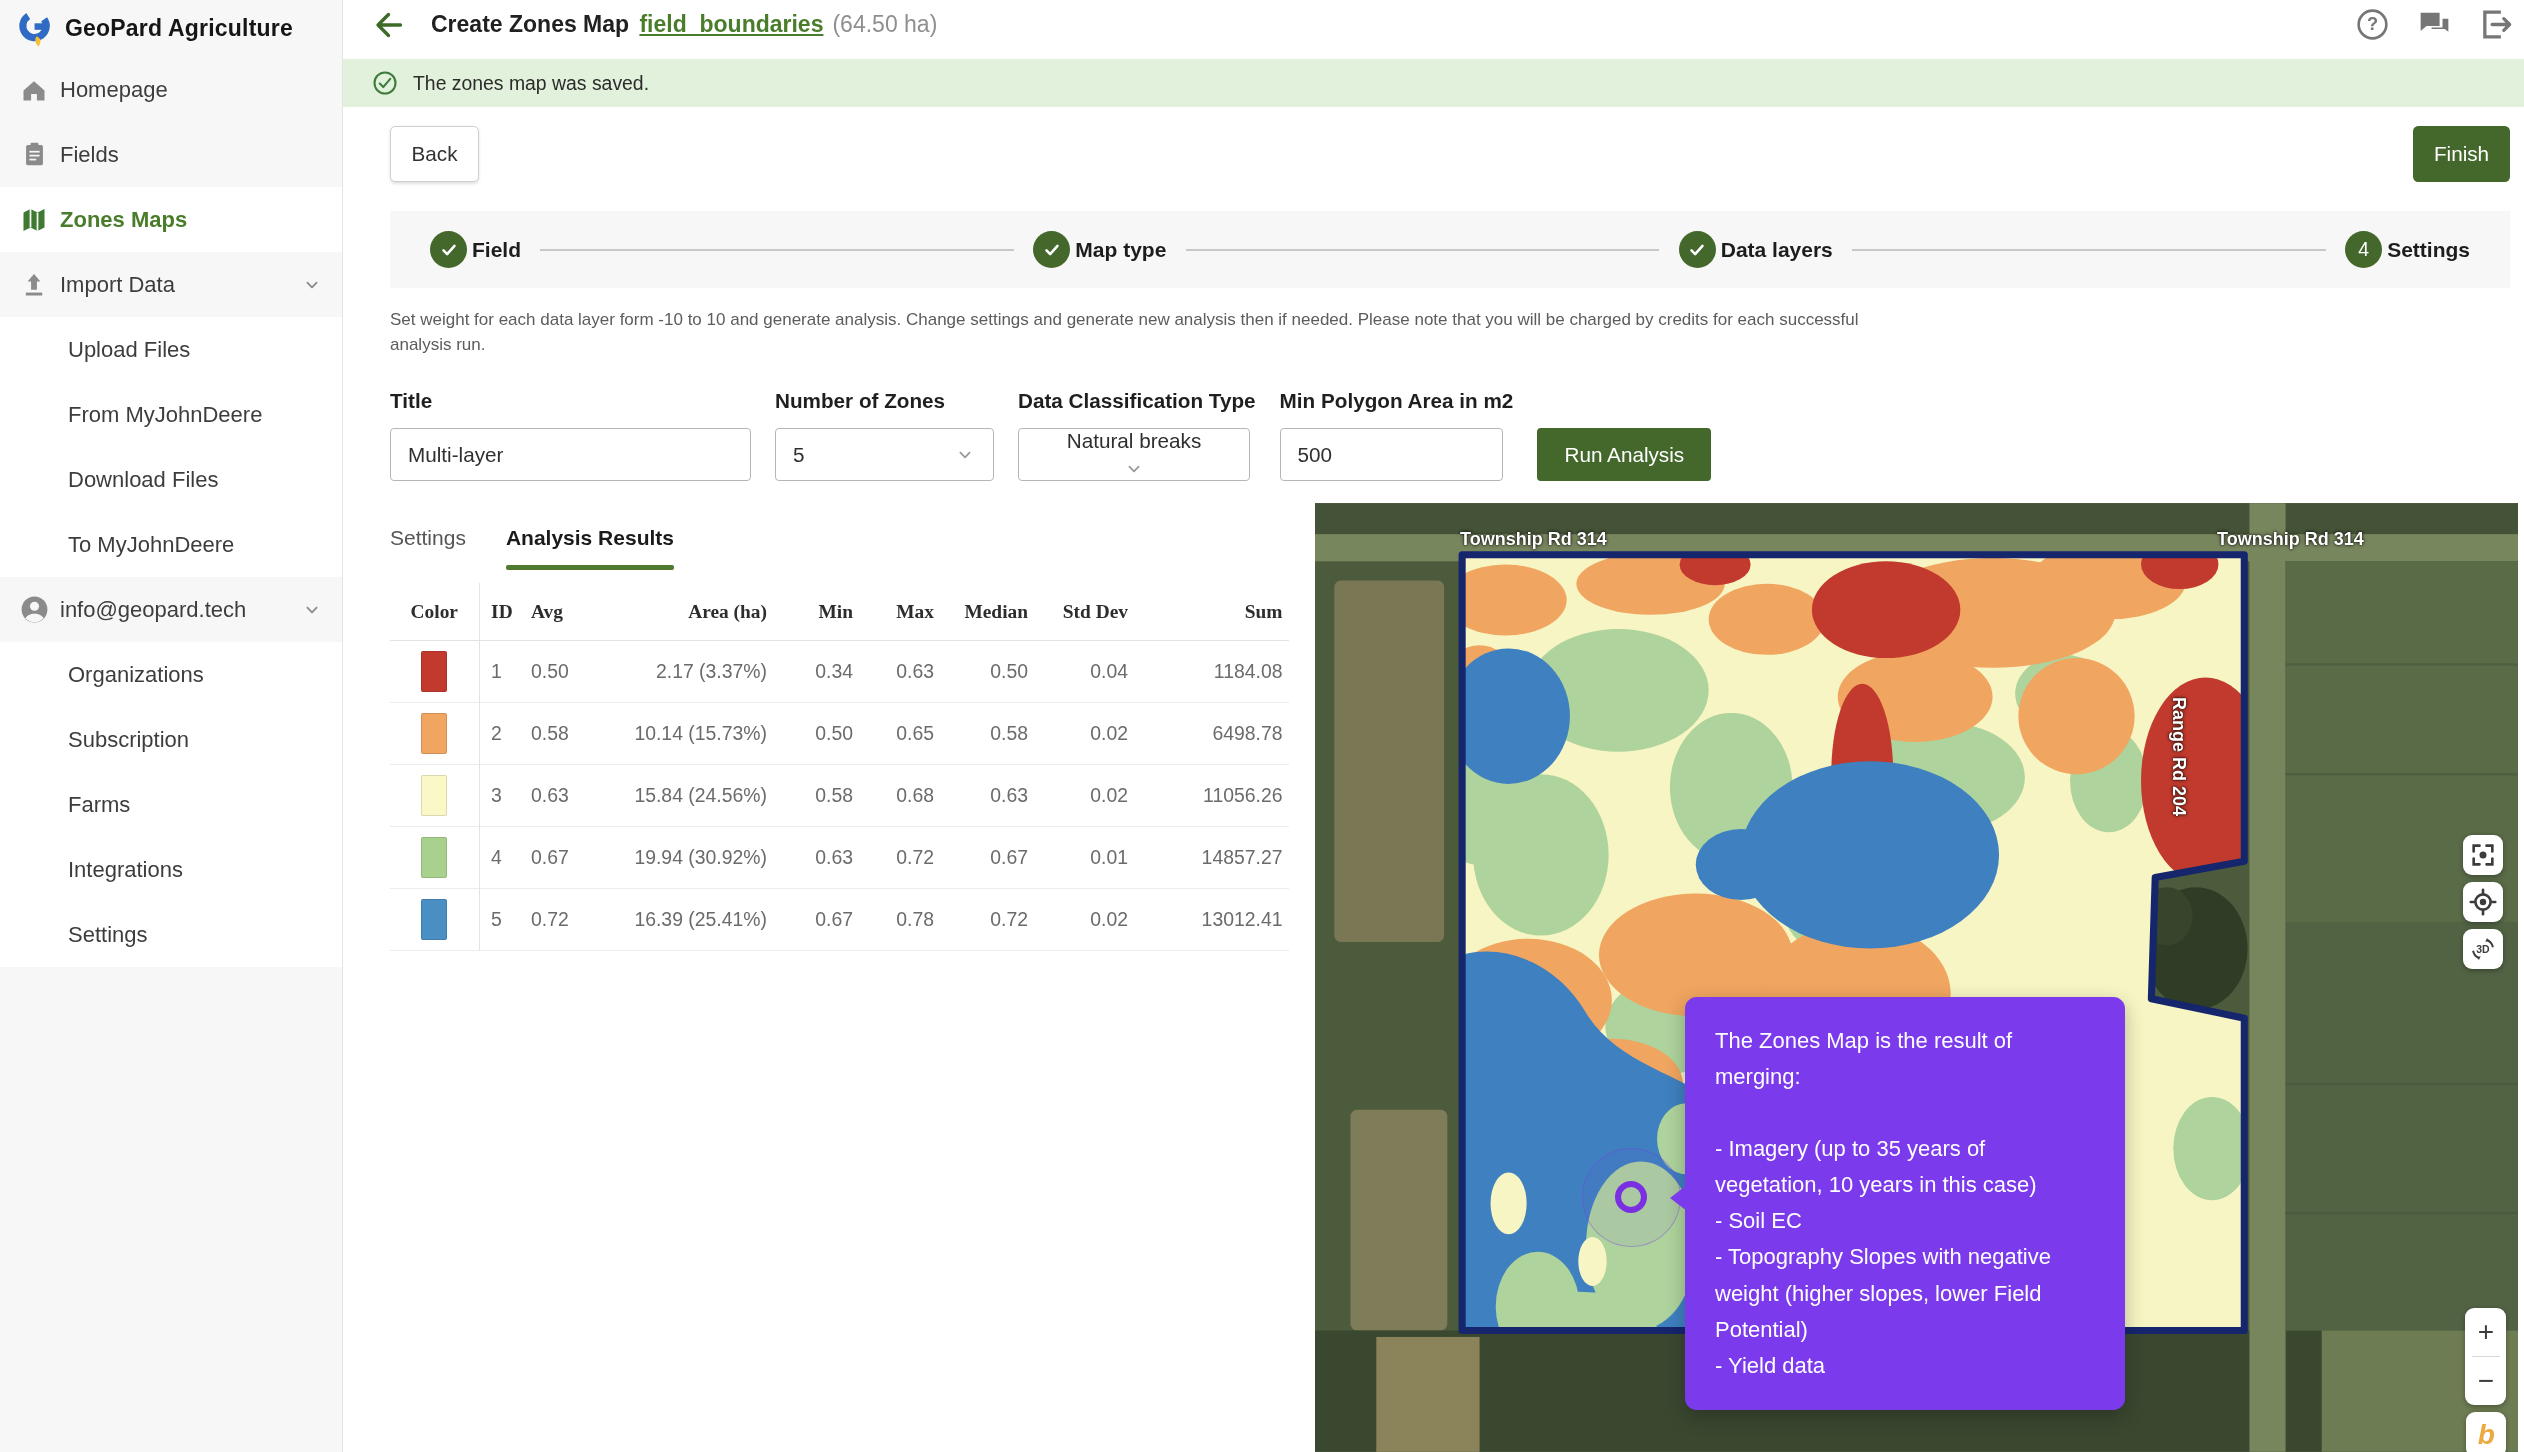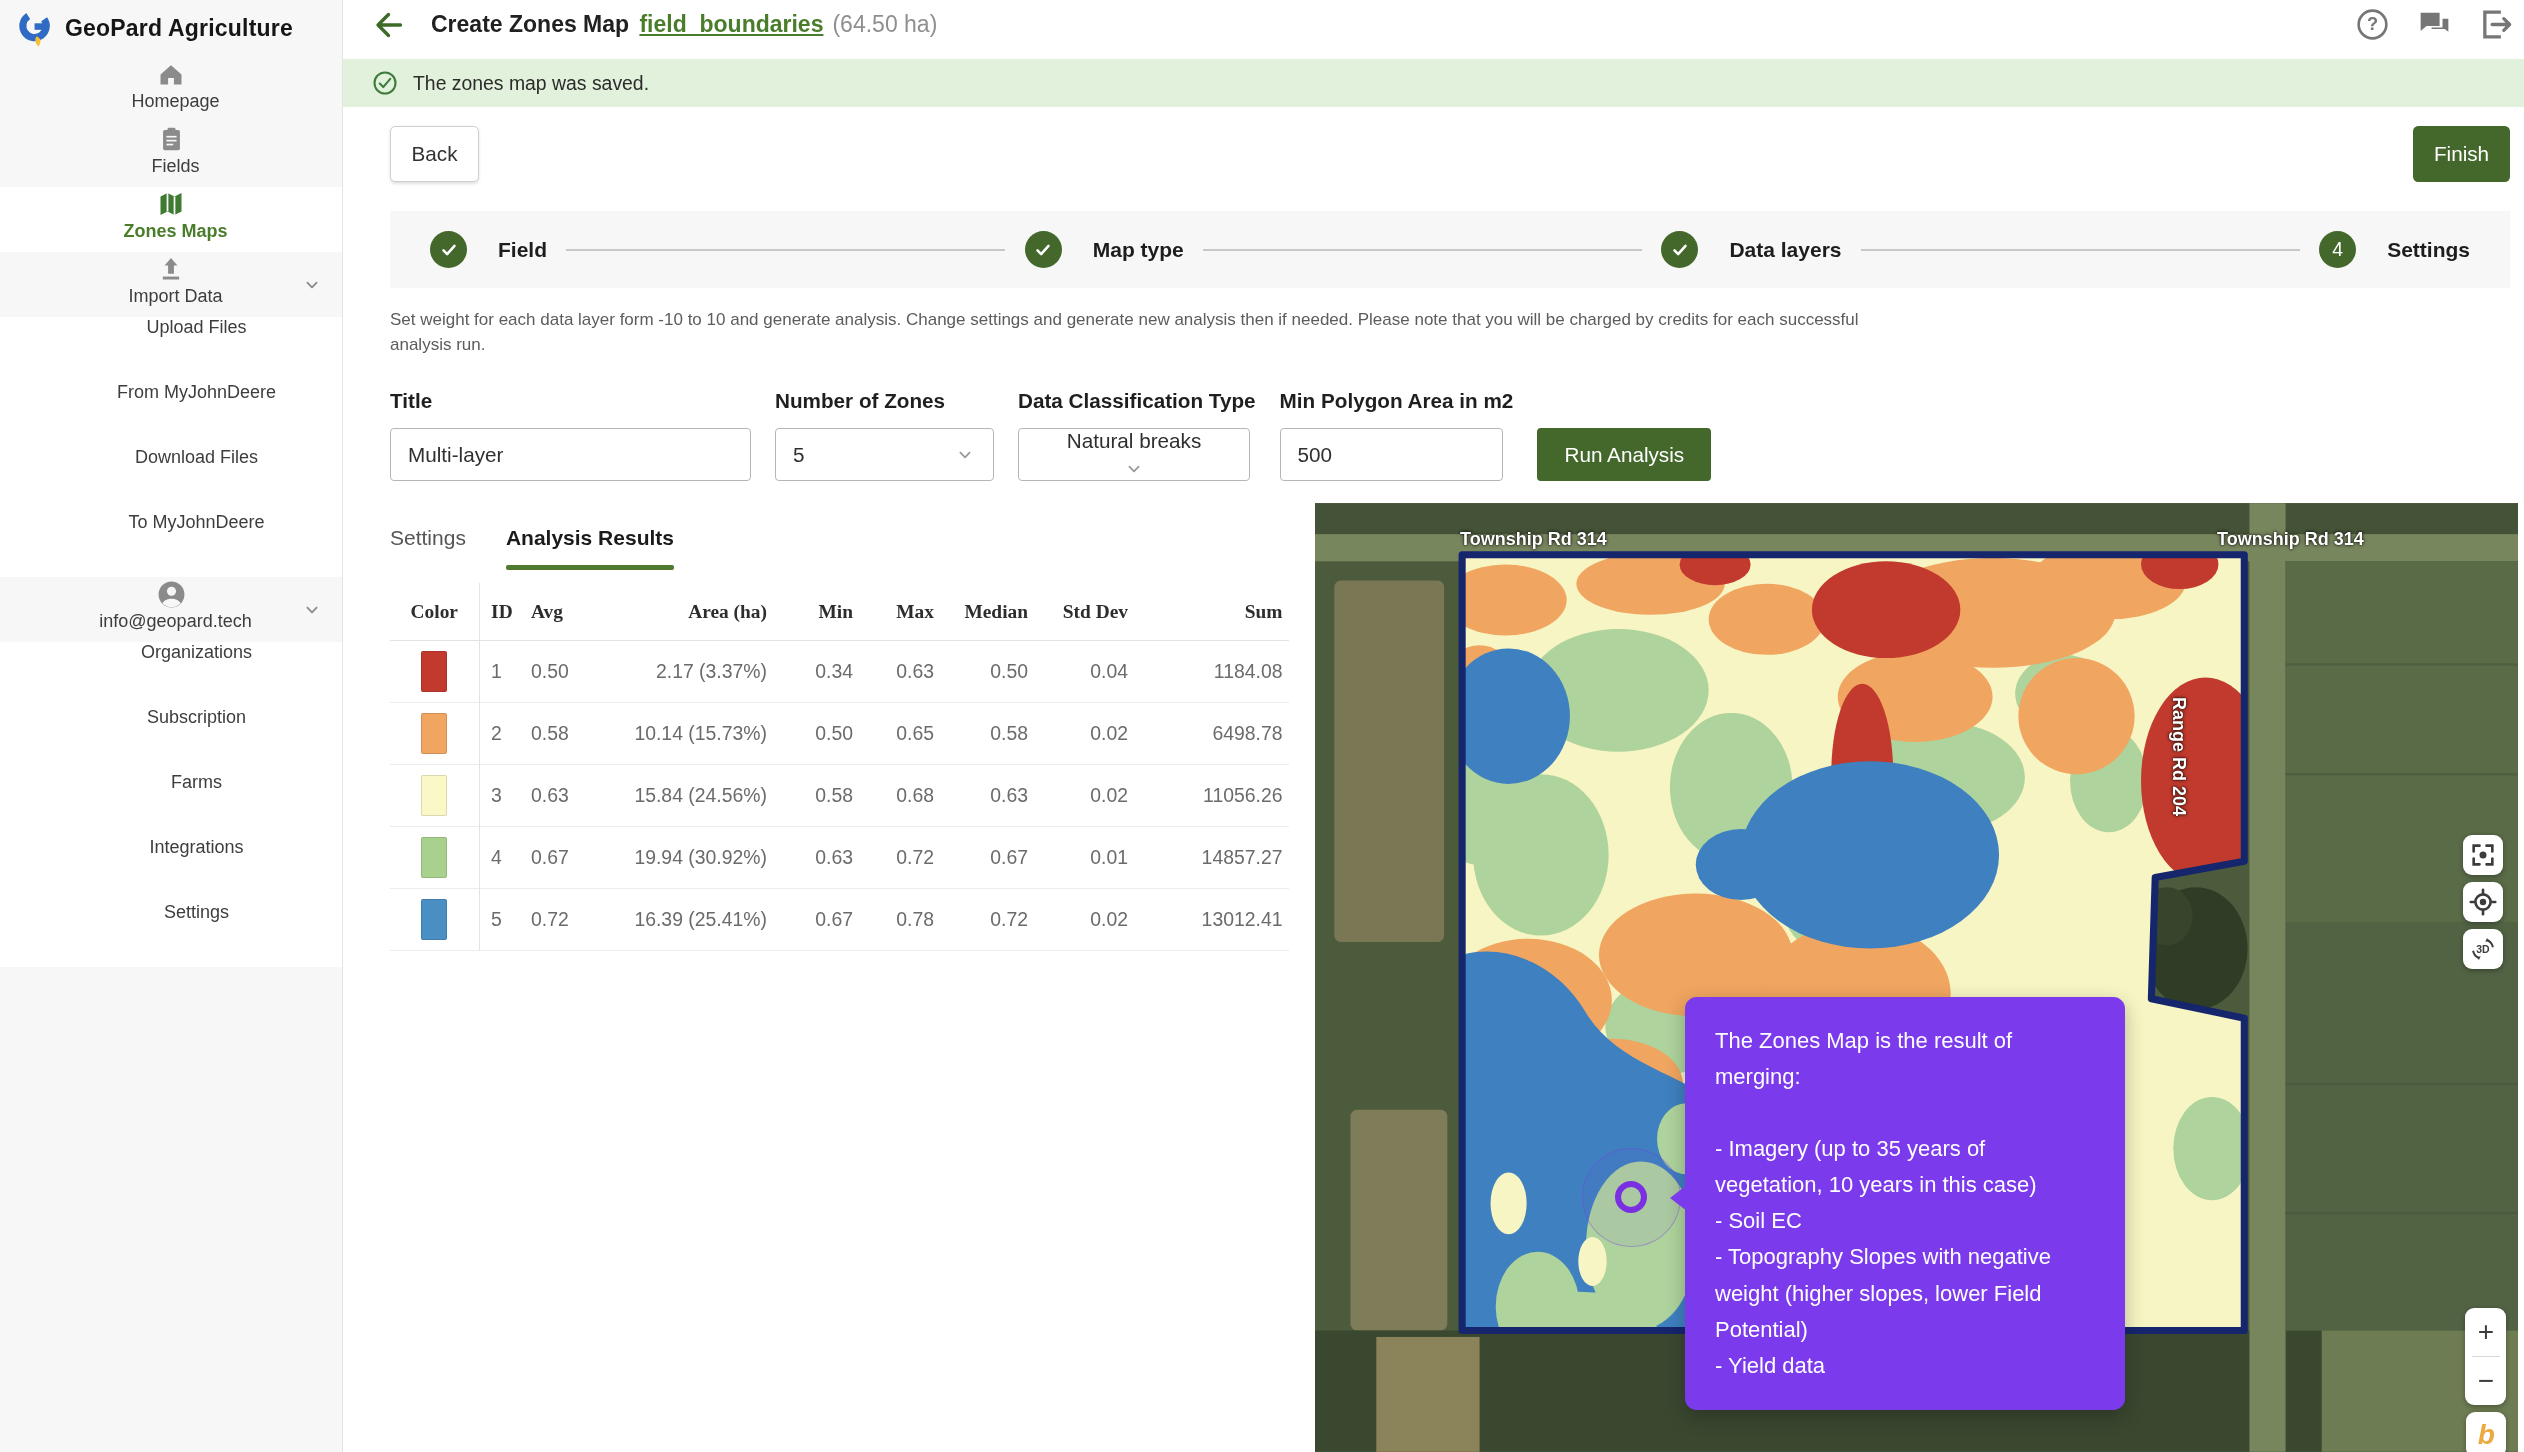--- a/index.html
+++ b/index.html
@@ -5,21 +5,21 @@
   * { margin:0; padding:0; box-sizing:border-box; }
   html,body { width:2525px; height:1452px; overflow:hidden; background:#fff;
     font-family:"Liberation Sans", sans-serif; color:#2f2f2f; }
 
   
   .sidebar { position:absolute; left:0; top:0; width:343px; height:1452px;
     background:#f7f7f7; border-right:1.3px solid #e4e4e4; z-index:40; }
   .brand-row { display:flex; align-items:center; height:57px; padding-left:17px; }
   .brand-name { font-size:23px; font-weight:600; color:#161616; margin-left:9px; letter-spacing:0.2px; }
   .nav-item { display:flex; align-items:center; height:65px; padding:0 17px; cursor:pointer;
-    font-size:18px; font-weight:500; color:#3d3d3d; background:#f7f7f7; position:relative;flex-direction:column; }
+    font-size:22px; font-weight:500; color:#3d3d3d; background:#f7f7f7; position:relative; }
   .nav-item .nav-icon { width:34px; height:34px; flex:0 0 34px; color:#8b8b8b; display:flex; align-items:center; justify-content:center; }
   .nav-item .nav-label { margin-left:9px; }
   .nav-item.sub { background:#ffffff; padding-left:59px; font-weight:400; }
   .nav-item.active { background:#ffffff; color:#4a7d2b; font-weight:700; }
   .nav-item.active .nav-icon { color:#3f7a33; }
   .nav-chevron { position:absolute; right:19.4px; top:22px; width:22px; height:22px; color:#8b8b8b; }
 
   
   .topbar { position:absolute; left:343px; top:0; right:0; height:49px; background:#fff; z-index:30;
     display:flex; align-items:center; }
@@ -44,21 +44,21 @@
     border-radius:5.2px; font-size:20.7px; cursor:pointer; }
   .btn-back { width:89px; background:#fff; border:1.3px solid #cfcfcf; color:#333;
     box-shadow:0 1.3px 3.2px rgba(0,0,0,.12); }
   .btn-finish { position:absolute; right:0; top:0; width:97px; background:#44682c; color:#fff; border:none; }
 
   .stepper { margin-top:28px; height:77px; background:#f7f7f7; display:flex; align-items:center; padding:0 40px; }
   .step { display:flex; align-items:center; }
   .step-circle { width:37px; height:37px; border-radius:50%; background:#44682c; color:#fff;
     display:flex; align-items:center; justify-content:center; flex:0 0 37px; }
   .step-circle .num { font-size:19.4px; }
-  .step-label { font-size:21px; font-weight:700; color:#1d1d1d; margin-left:31px; }
+  .step-label { font-size:21px; font-weight:700; color:#1d1d1d; margin-left:5px; }
   .step-line { flex:1; height:1.9px; background:#c8c8c8; margin:0 19.4px; }
 
   .intro { margin-top:20px; width:1472px; font-size:17px; line-height:1.42; color:#5c5c5c; }
 
   .form-row { margin-top:32px; display:flex; gap:24px; }
   .form-field { display:flex; flex-direction:column; }
   .form-label { font-size:20.7px; font-weight:700; color:#1f1f1f; margin-bottom:15.5px; }
   .control { height:53px; border:1.3px solid #b5b5b5; border-radius:3.9px; background:#fff;
     font-size:20.7px; color:#2f2f2f; padding:0 17px; display:flex; align-items:center;
     font-family:"Liberation Sans", sans-serif; }

